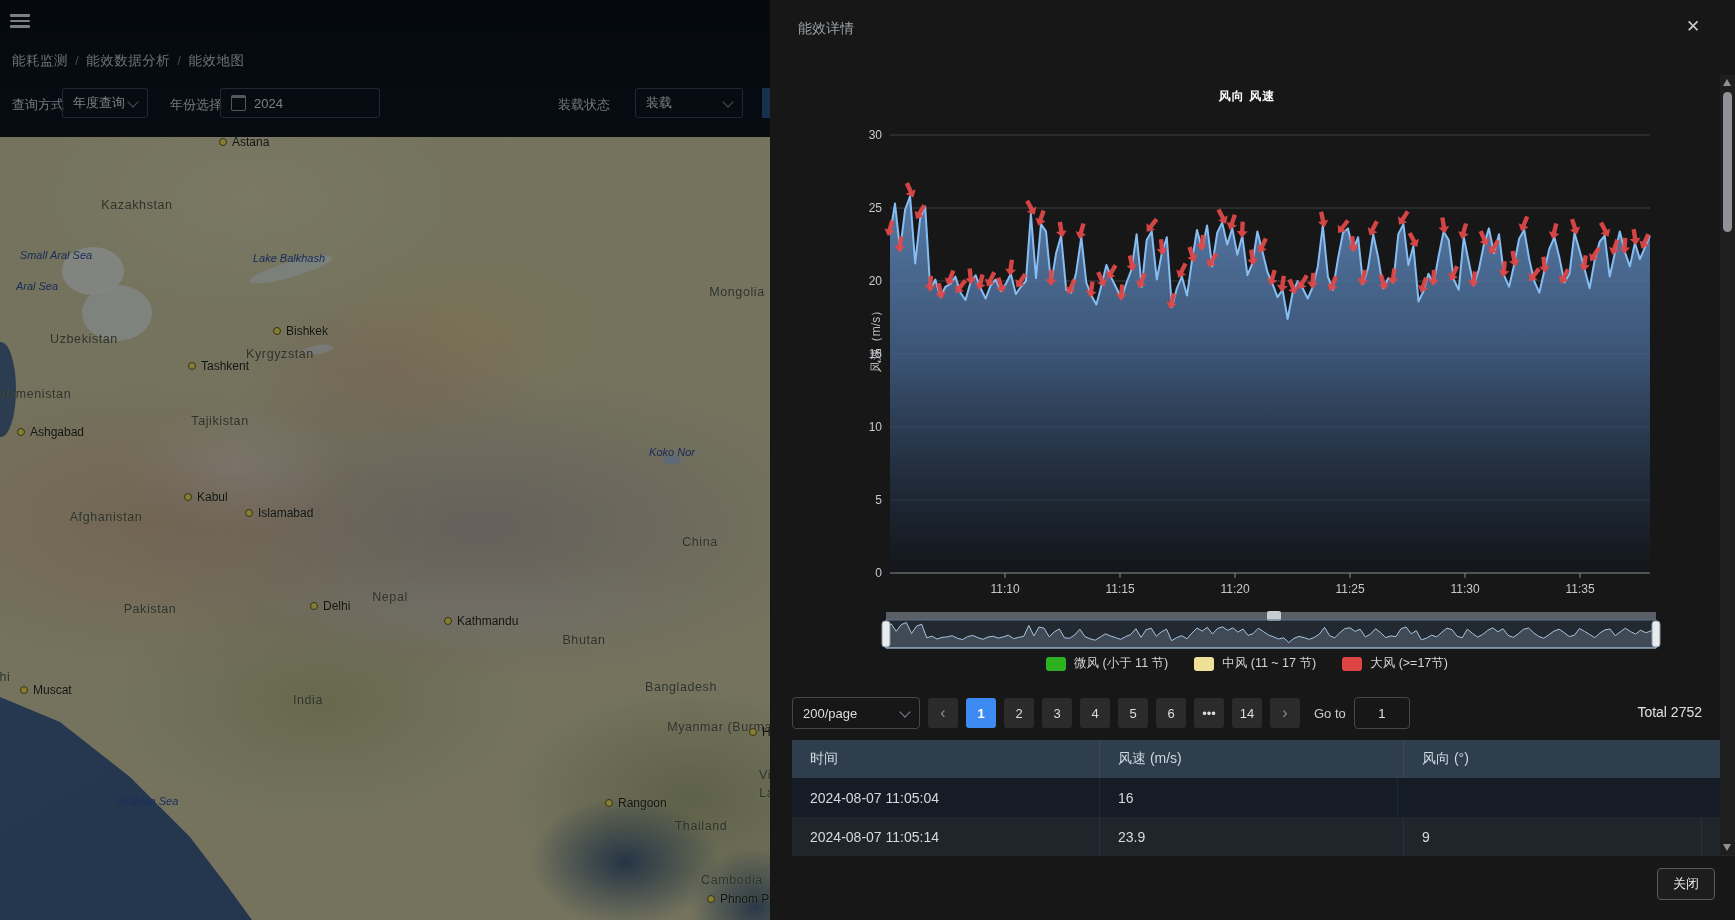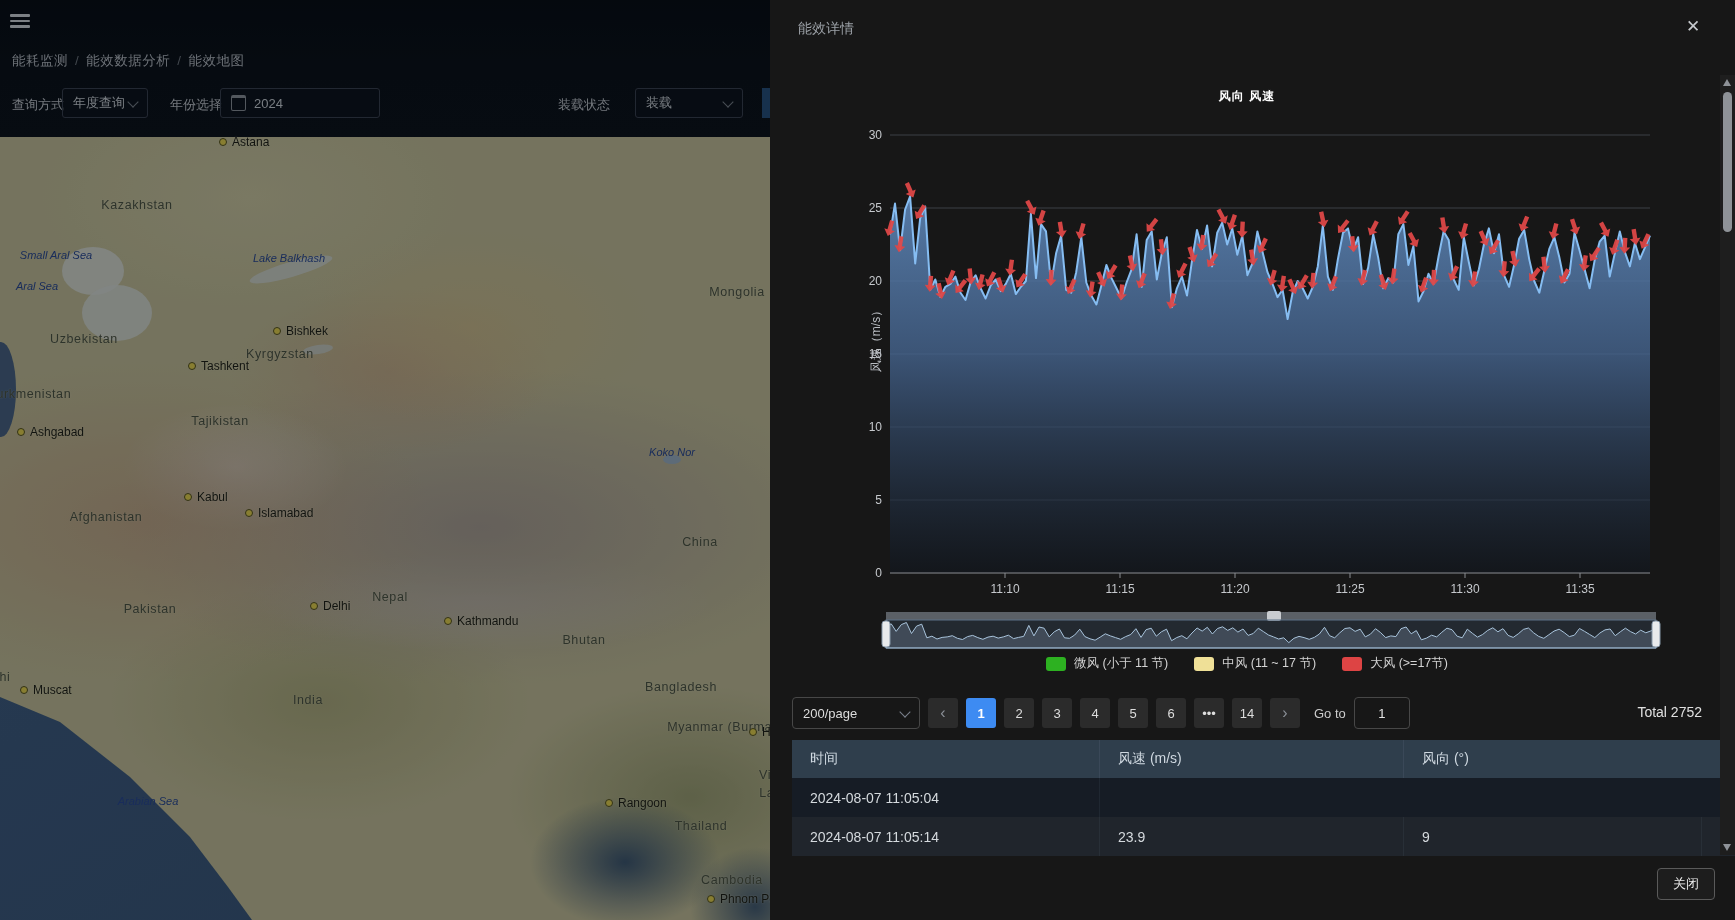--- a/index.html
+++ b/index.html
@@ -372,20 +372,21 @@
     <div id="total">Total 2752</div>
 
     <div id="table">
         <div class="trow head">
           <div class="tcell c0">时间</div>
           <div class="tcell c1">风速 (m/s)</div>
           <div class="tcell c2">风向 (°)</div>
         </div>
         <div class="trow r0">
           <div class="tcell c0">2024-08-07 11:05:04</div>
+          <div class="tcell c2">16</div>
         </div>
         <div class="trow r1">
           <div class="tcell c0">2024-08-07 11:05:14</div>
           <div class="tcell c1">23.9</div>
           <div class="tcell c2">9</div>
         </div>
       </div>
 
     <div id="close-btn">关闭</div>
 

